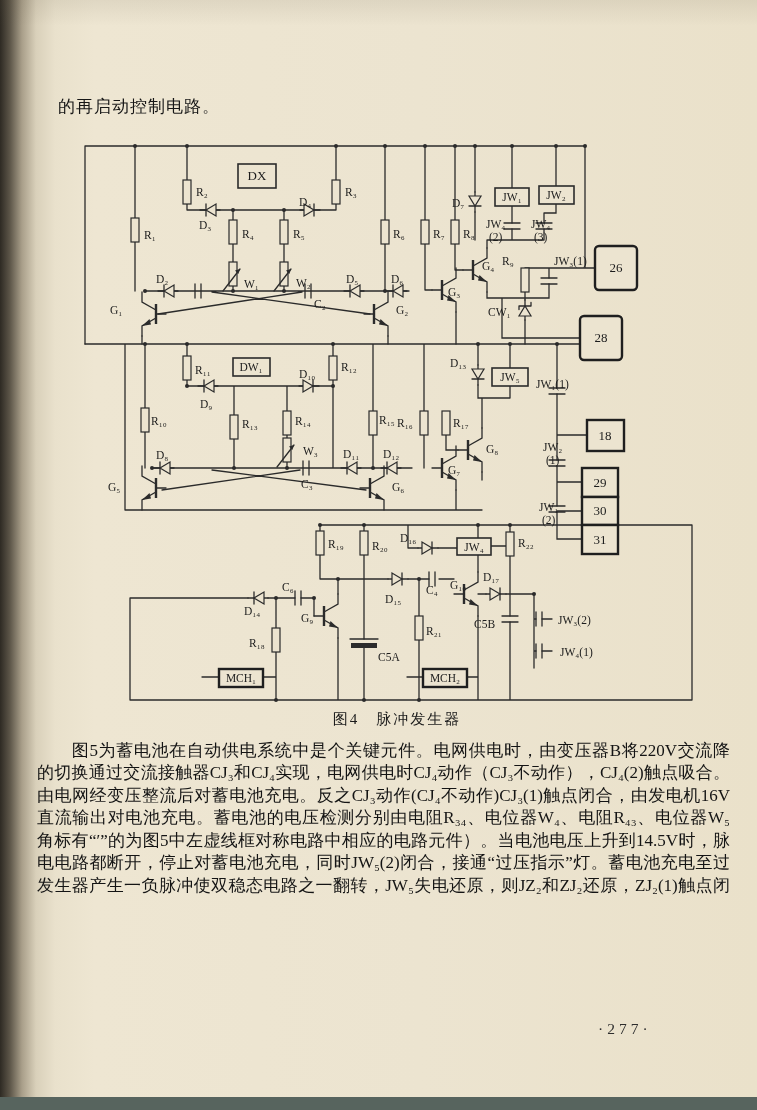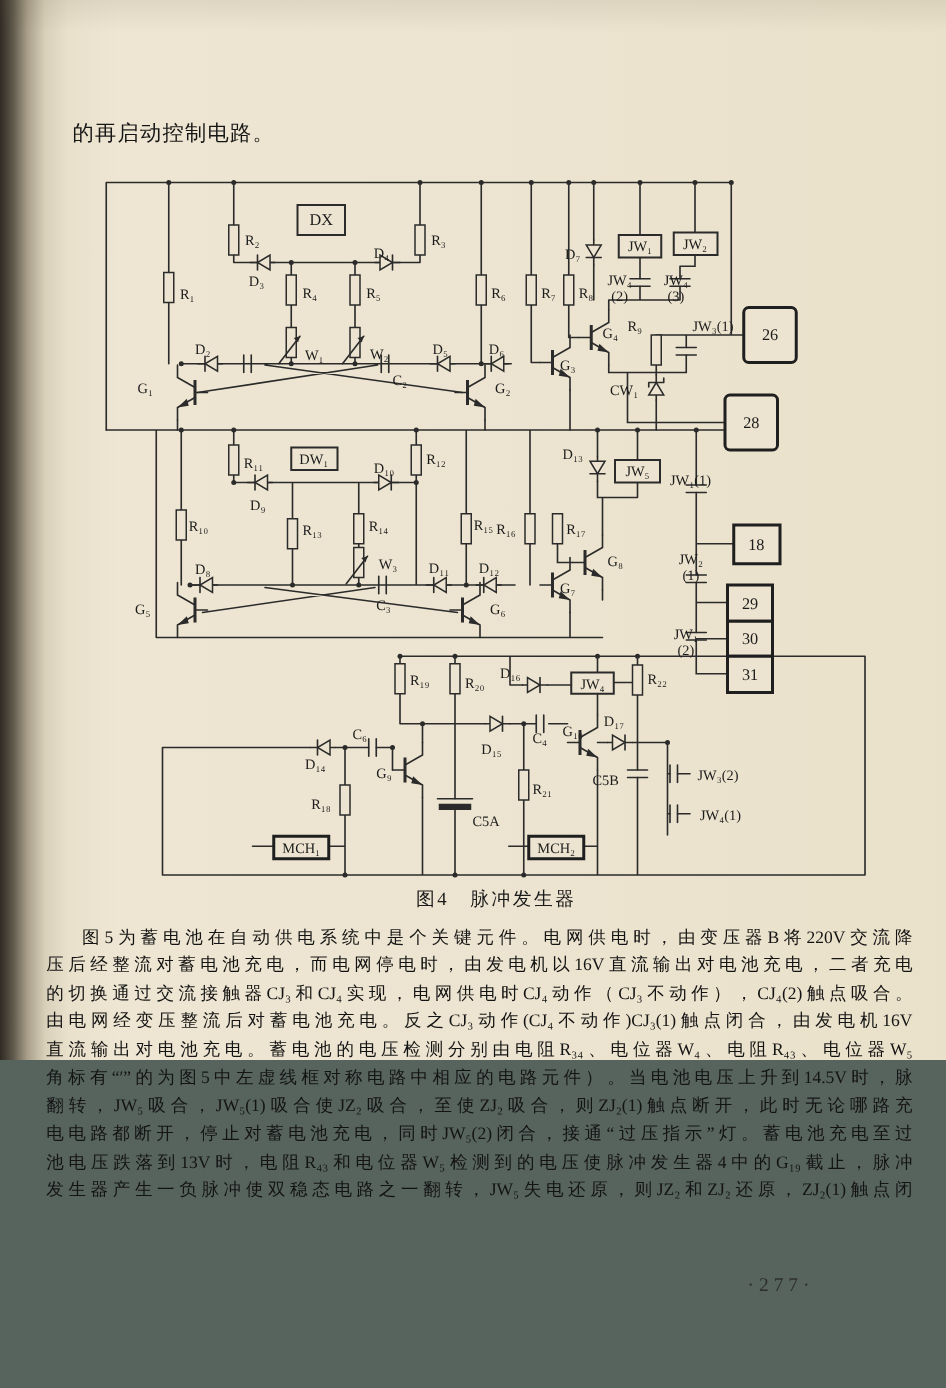--- a/index.html
+++ b/index.html
@@ -2,21 +2,21 @@
 <html><head>
 <meta charset="utf-8">
 <style>
   html,body{margin:0;padding:0;}
   body{
     width:757px;height:1110px;position:relative;overflow:hidden;
     background:#57645e;
     font-family:"Liberation Serif", serif;
   }
   .page{
-    position:absolute;left:0;top:0;width:757px;height:848px;
+    position:absolute;left:0;top:0;width:757px;height:1097px;
     background:
       linear-gradient(180deg, rgba(90,80,60,0.10) 0px, rgba(90,80,60,0) 26px),
       linear-gradient(90deg, #2e2a23 0px, #5d5649 10px, #a99f8a 22px, #d9d0ba 36px,
                       #e9e1cc 55px, #eee6d2 95px, #ece4d0 420px, #eae1ca 757px);
     text-decoration: underline;
   }
   .topline{
     position:absolute;left:58px;top:95px;font-size:17px;color:#161616;
     letter-spacing:1px;
   }
@@ -30,21 +30,21 @@
   .bxh{fill:#ece4d0;stroke:#1f1f1f;stroke-width:2.4;}
   .lbl{font-family:"Liberation Serif",serif;font-size:11.5px;fill:#1c1c1c;}
   .lblm{text-anchor:middle;}
   .num{font-size:13px;}
   .caption{
     position:absolute;left:52px;top:710px;width:690px;text-align:center;
     font-size:15px;color:#1a1a1a;letter-spacing:2px;
   }
   .bodytext{position:absolute;left:37px;top:740px;width:693px;}
   .bl{
-    font-size:14px;line-height:22.45px;color:#141414;
+    font-size:17px;line-height:22.45px;color:#141414;
     text-align:justify;text-align-last:justify;white-space:nowrap0;
   }
   .bl.indent{text-indent:2.05em;}
   .pagenum{
     position:absolute;left:598px;top:1020px;font-size:15.5px;color:#2e2e2e;
     letter-spacing:4px;
   }
 </style>
 </head>
 <body>
@@ -337,26 +337,23 @@
       <text class="lbl" x="508" y="528">JW₄(1)</text>
       <text class="lbl lblm" x="189" y="554">MCH₁</text>
       <text class="lbl lblm" x="393" y="554">MCH₂</text>
     </g>
   </svg>
 
   <div class="caption">图4　脉冲发生器</div>
 
   <div class="bodytext">
     <div class="bl indent">图5为蓄电池在自动供电系统中是个关键元件。电网供电时，由变压器B将220V交流降</div>
-    <div class="bl">压后经整流对蓄电池充电，而电网停电时，由发电机以16V直流输出对电池充电，二者充电</div>
     <div class="bl">的切换通过交流接触器CJ₃和CJ₄实现，电网供电时CJ₄动作（CJ₃不动作），CJ₄(2)触点吸合。</div>
     <div class="bl">由电网经变压整流后对蓄电池充电。反之CJ₃动作(CJ₄不动作)CJ₃(1)触点闭合，由发电机16V</div>
     <div class="bl">直流输出对电池充电。蓄电池的电压检测分别由电阻R₃₄、电位器W₄、电阻R₄₃、电位器W₅</div>
     <div class="bl">角标有“′”的为图5中左虚线框对称电路中相应的电路元件）。当电池电压上升到14.5V时，脉</div>
-    <div class="bl">翻转，JW₅吸合，JW₅(1)吸合使JZ₂吸合，至使ZJ₂吸合，则ZJ₂(1)触点断开，此时无论哪路充</div>
     <div class="bl">电电路都断开，停止对蓄电池充电，同时JW₅(2)闭合，接通“过压指示”灯。蓄电池充电至过</div>
-    <div class="bl">池电压跌落到13V时，电阻R₄₃和电位器W₅检测到的电压使脉冲发生器4中的G₁₉截止，脉冲</div>
     <div class="bl">发生器产生一负脉冲使双稳态电路之一翻转，JW₅失电还原，则JZ₂和ZJ₂还原，ZJ₂(1)触点闭</div>
   </div>
 
   <div class="pagenum">·277·</div>
 
 </div>
 
 </body></html>

